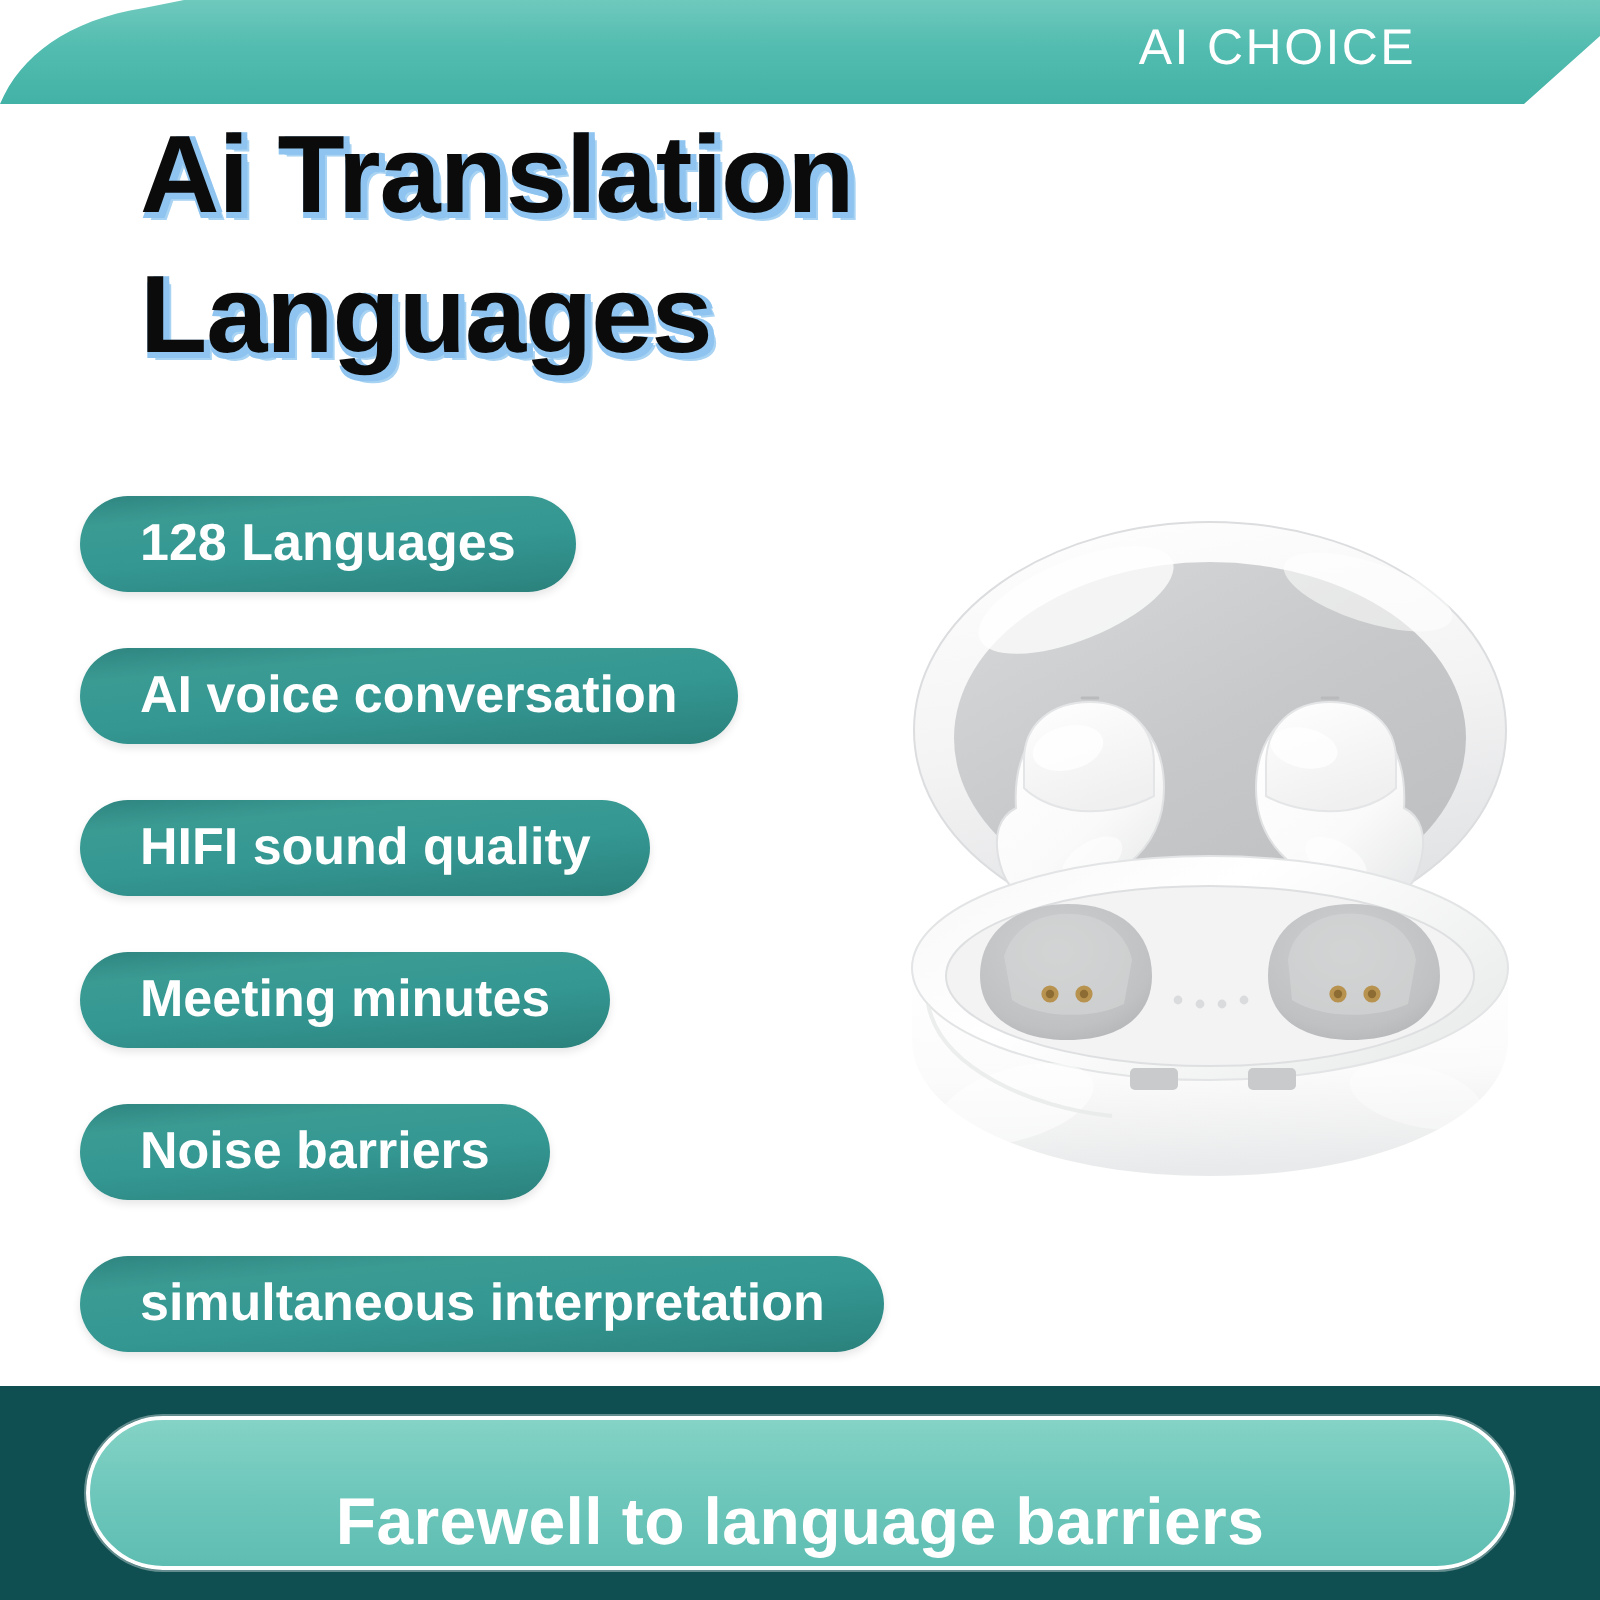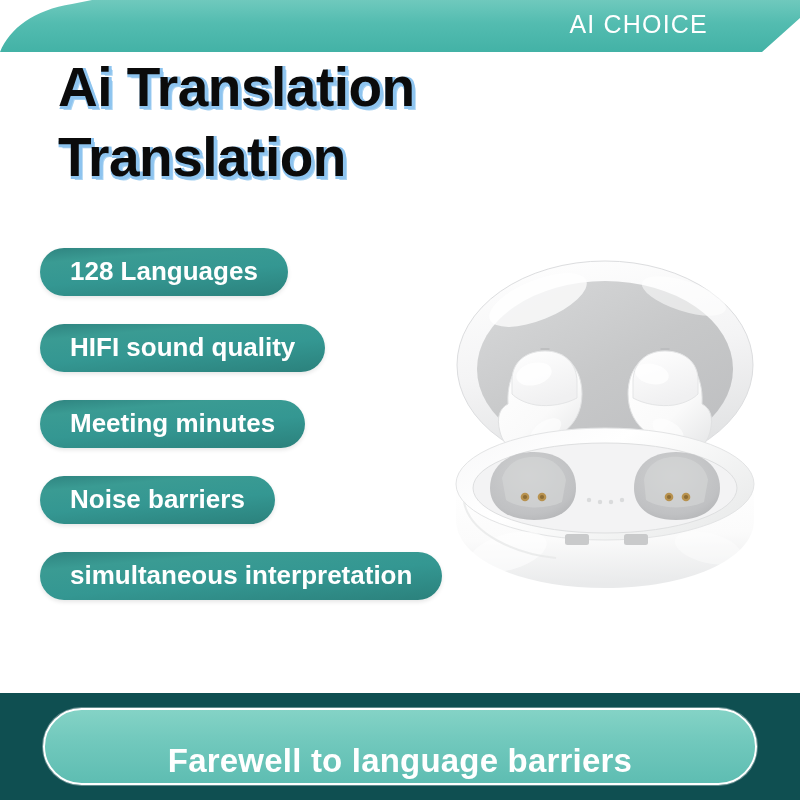--- a/index.html
+++ b/index.html
@@ -40,21 +40,21 @@
     letter-spacing: 1.2px;
     font-weight: 400;
     padding-right: 92px;
     padding-bottom: 4px;
     white-space: nowrap;
   }
 
   
   .title-block {
     position: absolute;
-    left: 58px;
+    left: 70px;
     top: 53px;
     width: 520px;
   }
   .title-line {
     font-size: 55px;
     font-weight: bold;
     color: #0b0b0b;
     line-height: 1.27;
     letter-spacing: -0.5px;
     white-space: nowrap;
@@ -136,26 +136,29 @@
 <body>
 
 <div class="poster">
 
   <div class="top-banner">
     <span class="banner-label">AI CHOICE</span>
   </div>
 
   <div class="title-block">
     <div class="title-line">Ai Translation</div>
-    <div class="title-line">Translation</div>
+    <div class="title-line">Languages</div>
   </div>
 
   <div class="features">
     <div class="pill">
       <span>128 Languages</span>
+    </div>
+    <div class="pill">
+      <span>AI voice conversation</span>
     </div>
     <div class="pill">
       <span>HIFI sound quality</span>
     </div>
     <div class="pill">
       <span>Meeting minutes</span>
     </div>
     <div class="pill">
       <span>Noise barriers</span>
     </div>

